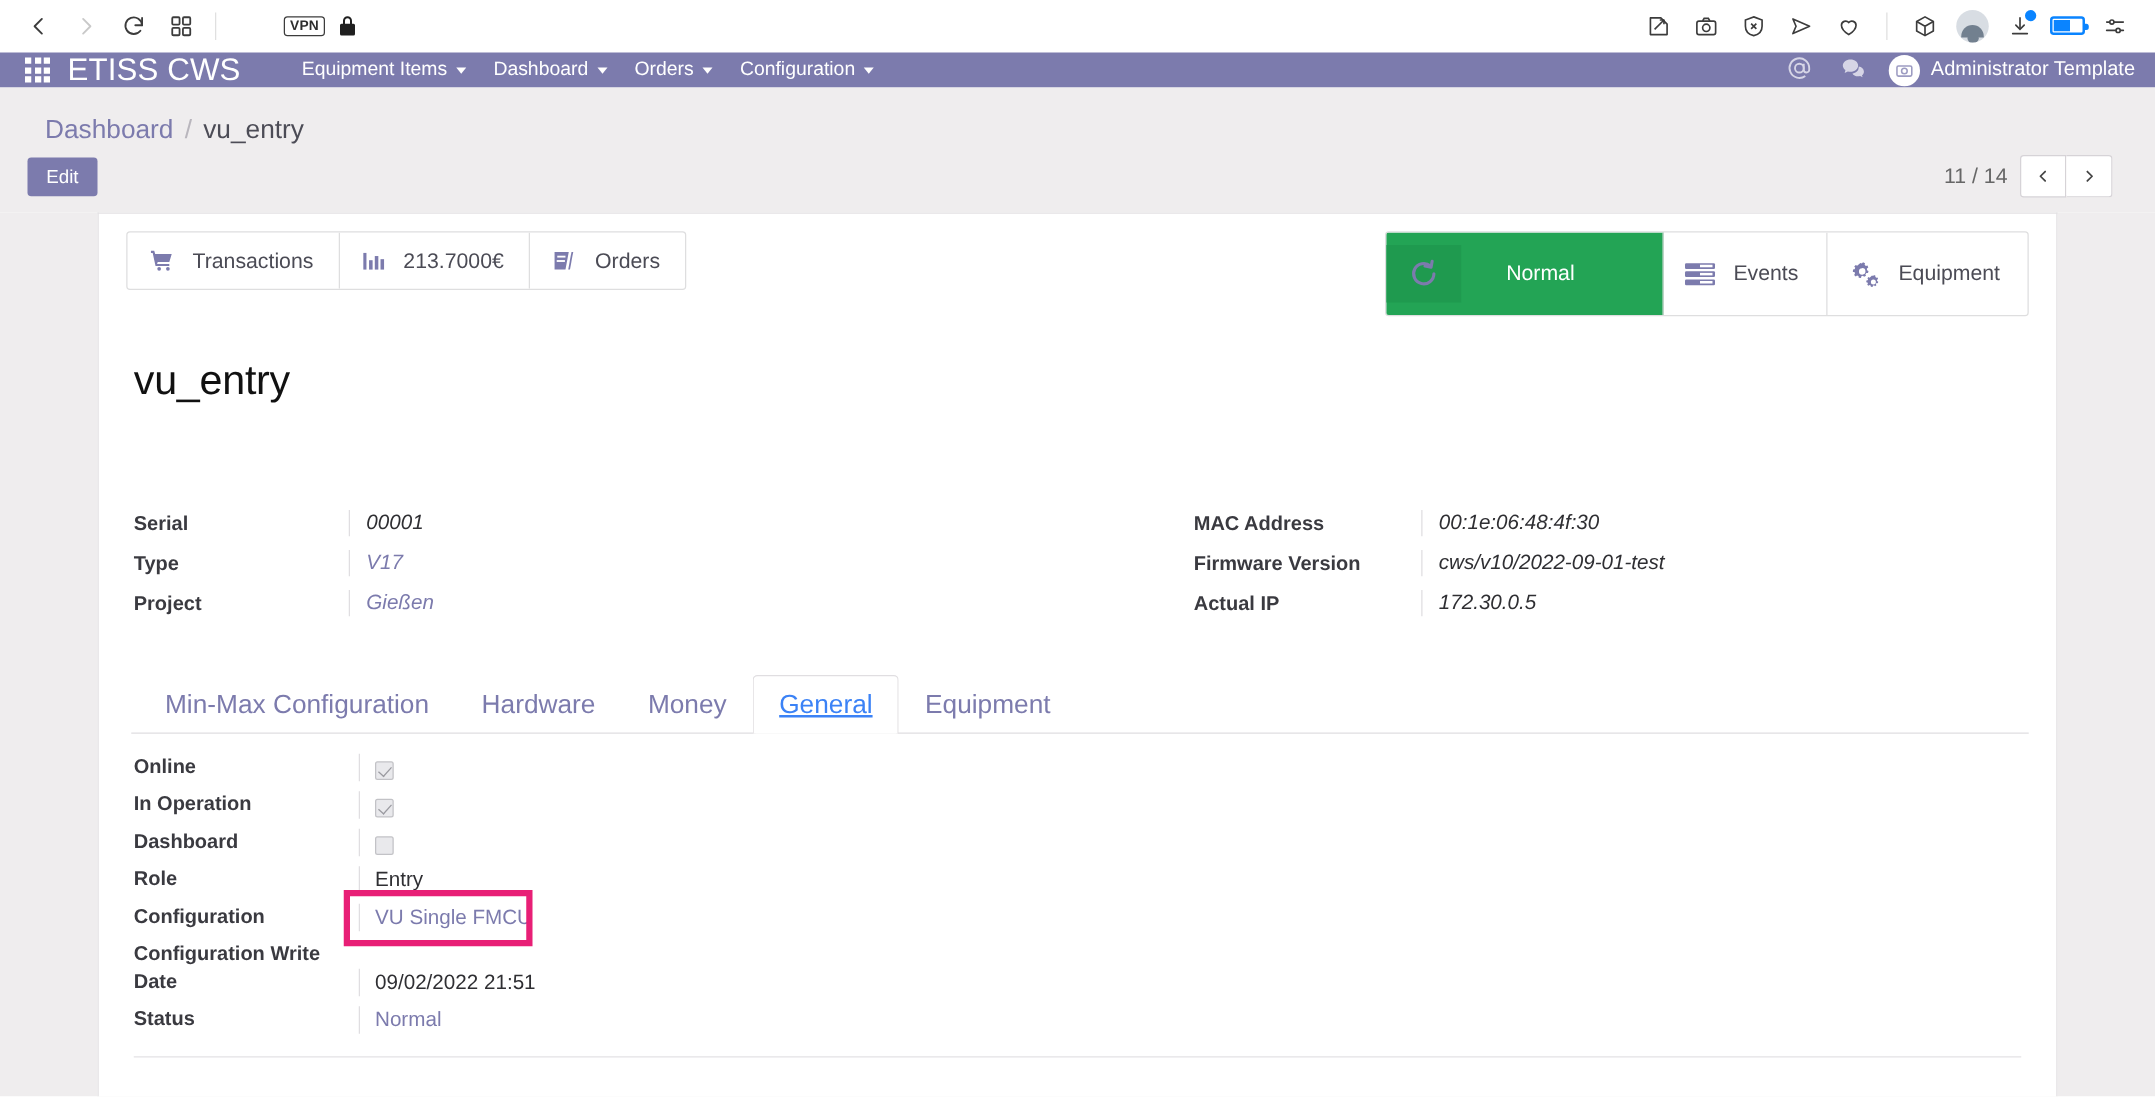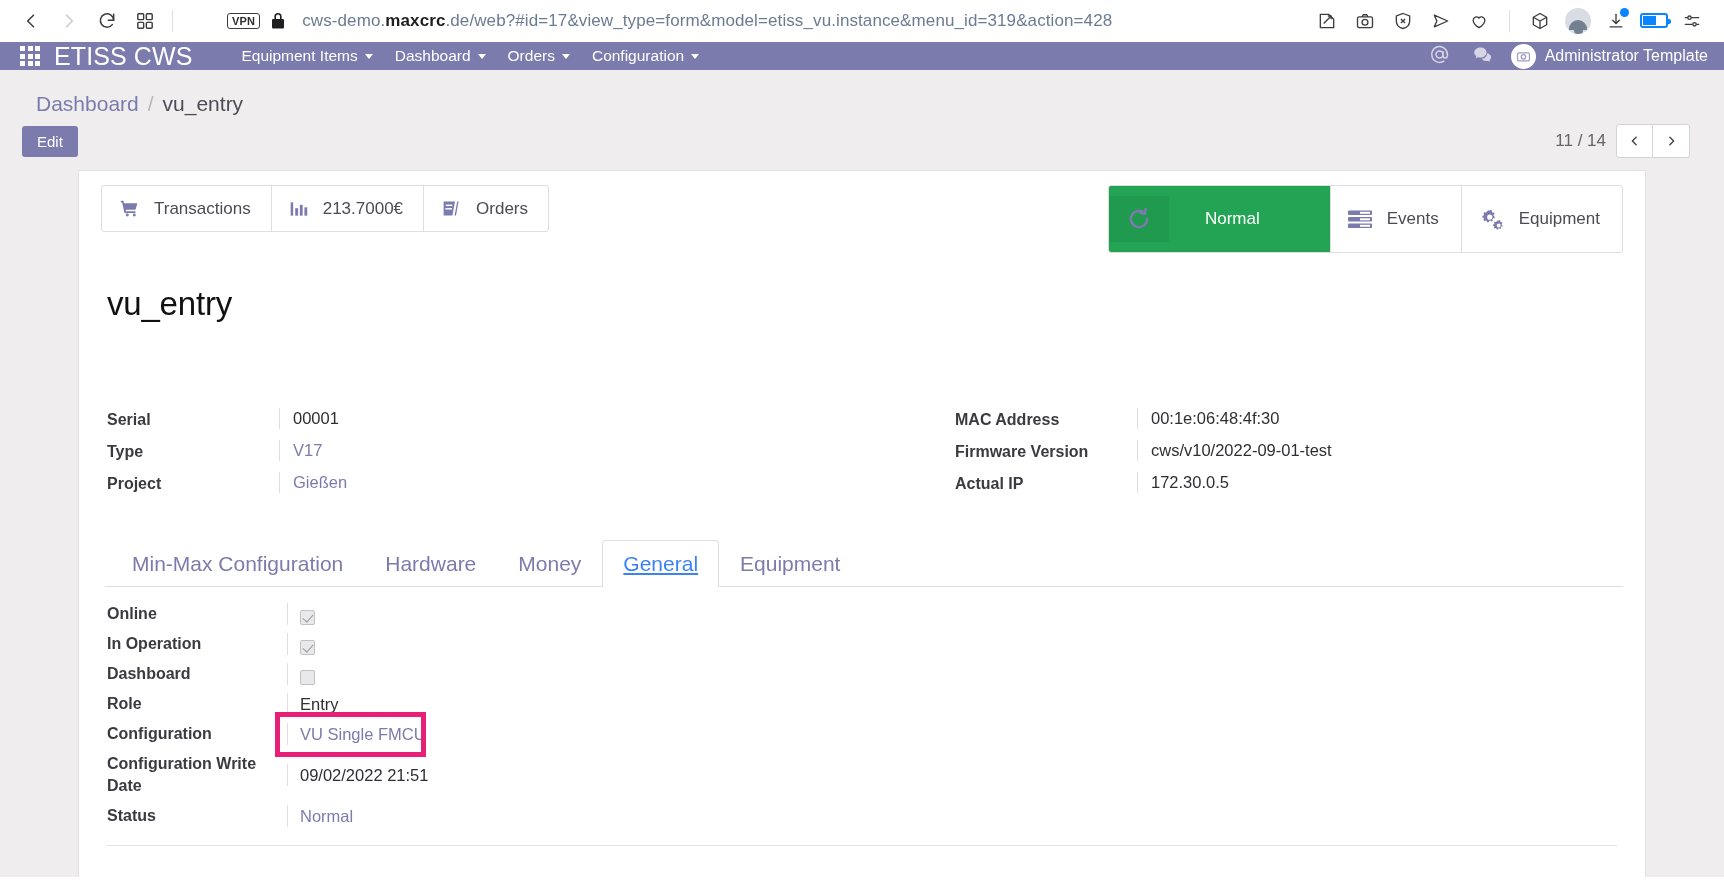--- a/index.html
+++ b/index.html
@@ -304,20 +304,21 @@
   }
   .group.right .flabel { width: 182px; }
   .fvalue {
     flex: 1;
     font-size: 16.5px;
     color: #2f2f33;
     border-left: 1px solid #e0dee1;
     padding-left: 13px;
     min-height: 21px;
     line-height: 21px;
+    font-style: italic;
   }
   .fvalue.link { color: #7c7bad; cursor: pointer; }
 
   
   .tabs {
     display: flex;
     margin: 36px 0 0 4px;
     border-bottom: 1px solid #e0dee1;
     padding-left: 6px;
   }
@@ -334,21 +335,21 @@
   .tab.active {
     color: #3b82f6;
     background: #fff;
     border-color: #e0dee1;
     border-radius: 4px 4px 0 0;
     text-decoration: underline;
   }
 
   
   .tabpane { padding: 16px 0 0 6px; }
-  .crow { display: flex; margin-bottom: 8px; align-items: center; }
+  .crow { display: flex; margin-bottom: 8px; align-items: flex-end; }
   .clabel {
     width: 180px;
     font-size: 16px;
     font-weight: bold;
     color: #3a3a40;
     flex-shrink: 0;
     line-height: 22px;
   }
   .cvalue {
     flex: 1;
@@ -424,21 +425,20 @@
         </svg>
     </div>
   </div>
   <div class="chrome-sep"></div>
   <div class="vpn-pill">VPN</div>
   <div class="lock-icon">
     <svg width="16" height="18" viewBox="0 0 16 18" fill="#1f1f1f">
         <path d="M8 1a3.6 3.6 0 0 0-3.6 3.6V7H3.2A1.2 1.2 0 0 0 2 8.2v7A1.2 1.2 0 0 0 3.2 16.4h9.6A1.2 1.2 0 0 0 14 15.2v-7A1.2 1.2 0 0 0 12.8 7h-1.2V4.6A3.6 3.6 0 0 0 8 1zm0 1.6a2 2 0 0 1 2 2V7H6V4.6a2 2 0 0 1 2-2z"></path>
       </svg>
   </div>
-  <div class="url-text"><span>cws-demo.</span><b>maxcrc</b><span>.de/web?#id=17&amp;view_type=form&amp;model=etiss_vu.instance&amp;menu_id=319&amp;action=428</span></div>
 
   <div class="browser-right">
     <div class="tb-icon">
       <svg width="20" height="20" viewBox="0 0 24 24" fill="none" stroke="currentColor" stroke-width="1.6" stroke-linejoin="round">
           <path d="M4 4h10l6 6v10H4z"></path>
           <path d="M8 15l9-9"></path>
           <path d="M13 6h4v4"></path>
         </svg>
     </div>
     <div class="tb-icon">

